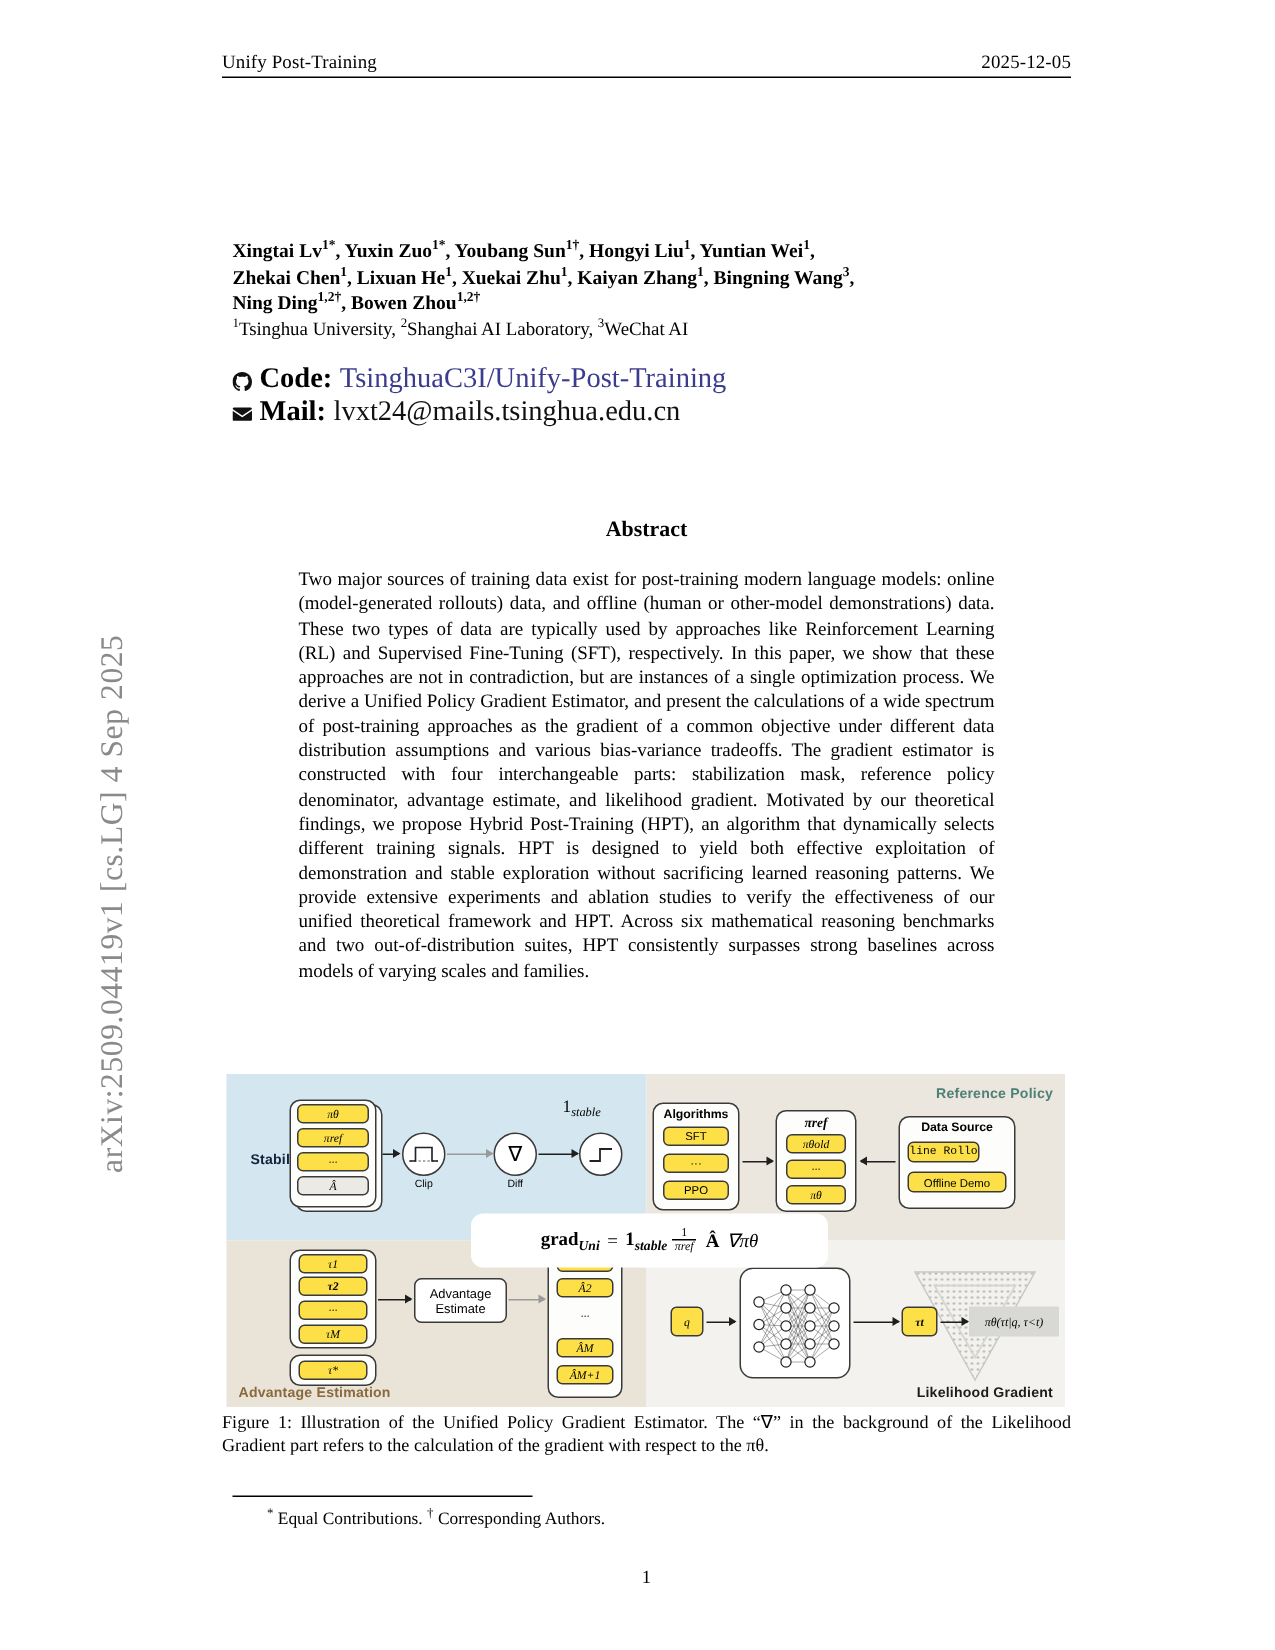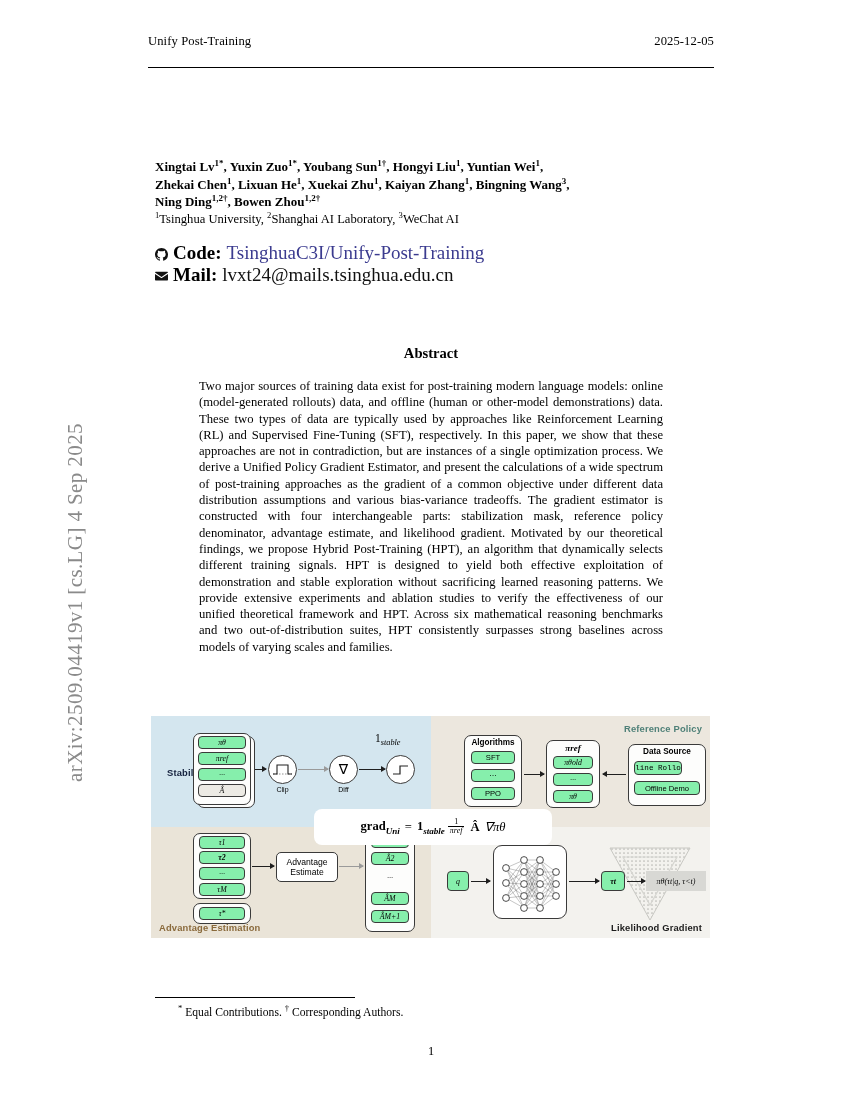--- a/index.html
+++ b/index.html
@@ -43,21 +43,21 @@
   
   #running-header {
     position: absolute;
     left: 0;
     top: 34px;
     width: 566px;
     display: flex;
     justify-content: space-between;
     align-items: flex-end;
     font-size: 12.6px;
-    padding-bottom: 18px;
+    padding-bottom: 2px;
     border-bottom: 1.4px solid #000;
   }
   #running-header .hdr-left { letter-spacing: 0.1px; }
   #running-header .hdr-right { letter-spacing: 0.1px; }
 
   
   #paper-title {
     position: absolute;
     left: 0;
     top: 104px;
@@ -171,21 +171,21 @@
     position: absolute;
     box-sizing: border-box;
     background: #fff;
     border: 1px solid #3a3a3a;
     border-radius: 5px;
   }
   .rbox.group { background: #fdfdfc; border-radius: 7px; }
   .chip {
     position: absolute;
     box-sizing: border-box;
-    background: #86efac;
+    background: #fde047;
     border: 1px solid #3a3a3a;
     border-radius: 4px;
     display: flex;
     align-items: center;
     justify-content: center;
     font-size: 7.6px;
     white-space: nowrap;
     overflow: hidden;
   }
   .chip.serif { font-family: "Liberation Serif", serif; font-style: italic; font-size: 7.8px; }
@@ -441,21 +441,21 @@
       <div class="circ" style="left:235px;top:39px;width:29px;height:29px;">
         <svg width="17" height="14" viewBox="0 0 17 14">
           <path d="M1 11 L8 11 L8 3 L16 3" fill="none" stroke="#222" stroke-width="1.2"></path>
         </svg>
       </div>
       <div class="mathlabel" style="left:224px;top:16px;font-size:11.5px;">
         1<span class="sub">stable</span>
       </div>
     </div>
 
-    <div style="position:absolute;left:296px;top:0;width:279px;height:111px;padding-left:48px;">
+    <div style="position:absolute;left:267px;top:0;width:279px;height:111px;padding-left:48px;">
 
       <div class="rbox group" style="left:17px;top:19px;width:58px;height:72px;"></div>
       <div class="grouplabel" style="left:17px;top:22px;width:58px;">Algorithms</div>
       <div class="chip" style="left:24px;top:35px;width:44px;height:13px;">SFT</div>
       <div class="chip" style="left:24px;top:53px;width:44px;height:13px;">···</div>
       <div class="chip" style="left:24px;top:71px;width:44px;height:13px;">PPO</div>
 
       <div class="arrow" style="left:77px;top:58px;width:20px;"></div>
 
       <div class="rbox group" style="left:99px;top:24px;width:54px;height:68px;"></div>
@@ -618,20 +618,21 @@
       </span>
       <span class="frac">
         <span class="num">1</span>
         <span class="den" style="font-style:italic;">πref</span>
       </span>
       <span style="margin-left:3px;font-weight:bold;">Â</span>
       <span style="margin-left:5px;font-style:italic;">∇πθ</span>
     </div>
   </div>
 
+  <div id="figure-caption">Figure 1: Illustration of the Unified Policy Gradient Estimator. The “∇” in the background of the Likelihood Gradient part refers to the calculation of the gradient with respect to the πθ.</div>
 
   <div id="footnote-rule"></div>
   <div id="footnote">
     <sup>*</sup>
     <span>Equal Contributions.</span>
     <sup>†</sup>
     <span>Corresponding Authors.</span>
   </div>
 
   <div id="page-number">1</div>

